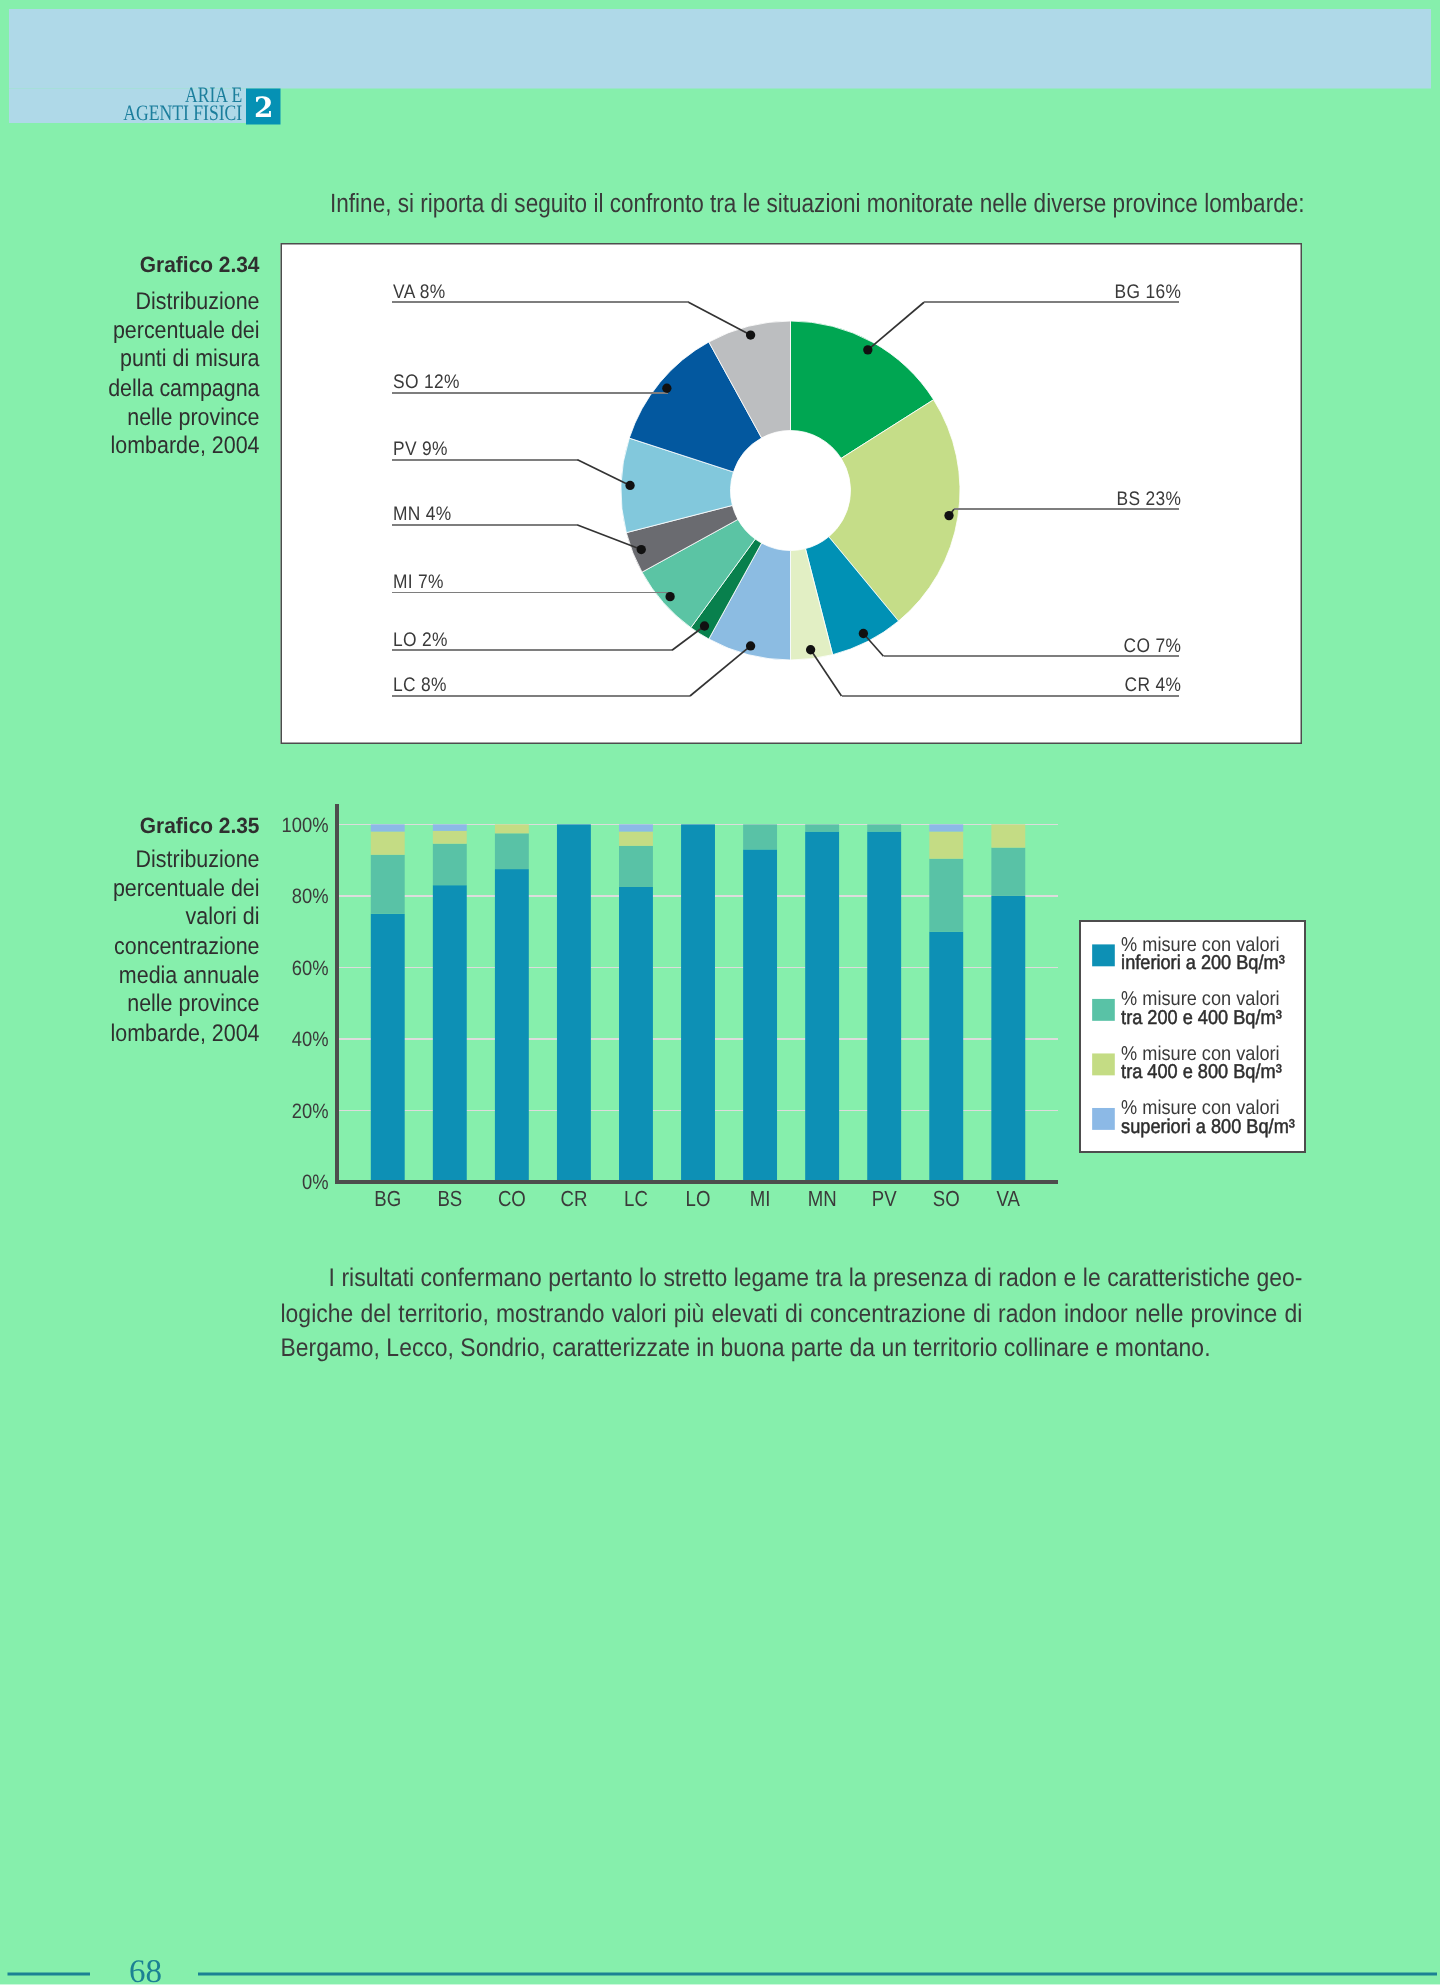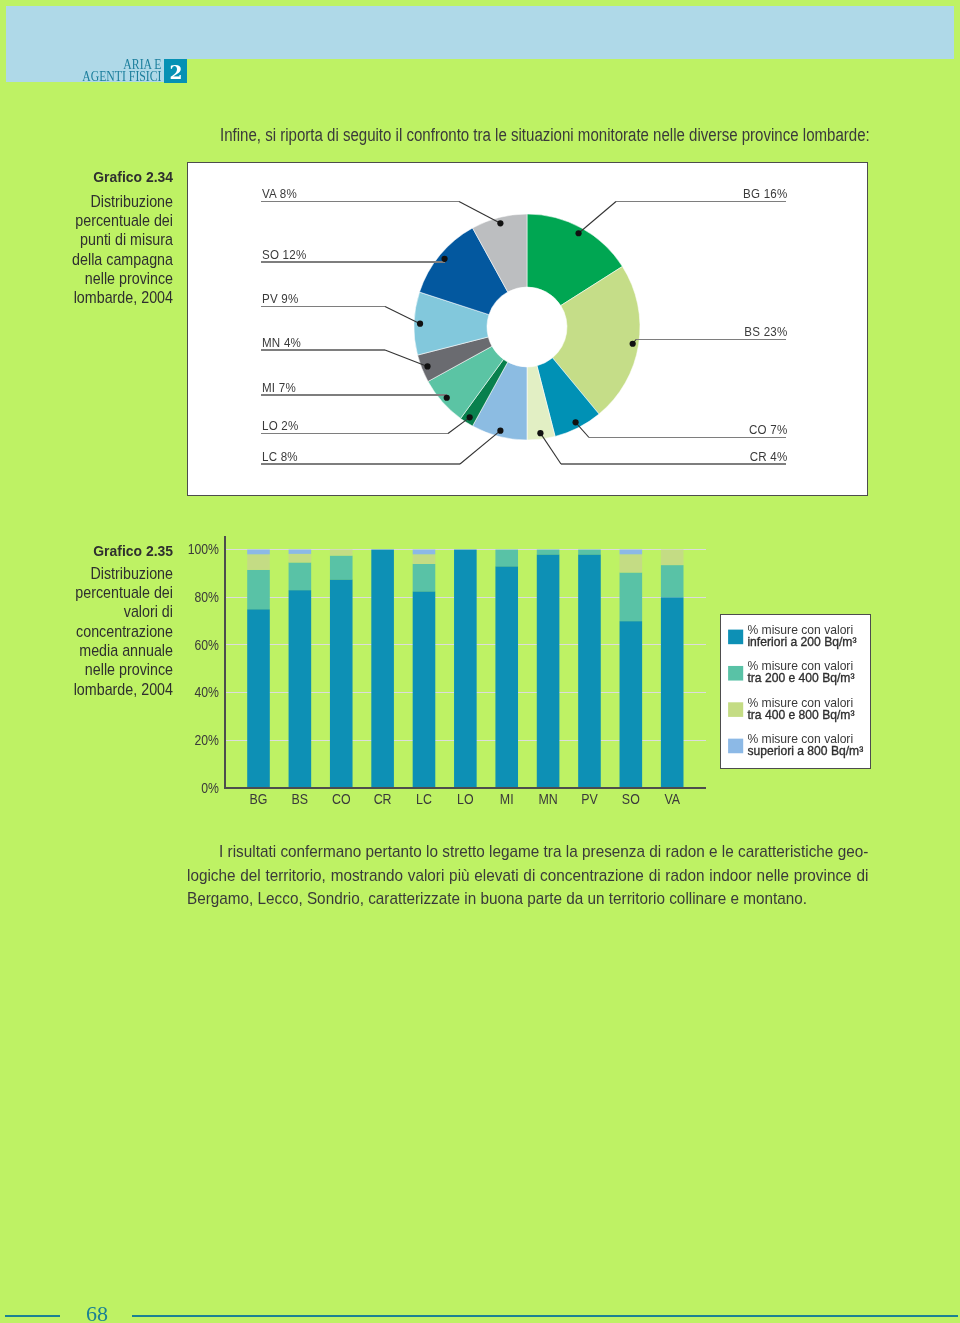--- a/index.html
+++ b/index.html
@@ -1,19 +1,19 @@
 <!DOCTYPE html>
 <html><head>
 <meta charset="utf-8">
 <title>Aria e agenti fisici - 68</title>
 <style>
   html,body{margin:0;padding:0;background:#ffffff;}
   body{width:960px;height:1323px;position:relative;overflow:hidden;
        font-family:"Liberation Sans", sans-serif;color:#3a3a3a;}
-  .page{position:absolute;inset:0;width:960px;height:1323px;background:#bef264;}
+  .page{position:absolute;inset:0;width:960px;height:1323px;background:#86efac;}
 
   
   #header-band{position:absolute;left:6px;top:6px;width:948px;height:53px;background:#AFD9E8;}
   #header-band-ext{position:absolute;left:6px;top:59px;width:158px;height:22.5px;background:#AFD9E8;}
   #header-badge{position:absolute;left:164px;top:59px;width:23.2px;height:23.5px;background:#0591B4;}
   #header-badge span{position:absolute;left:0.3px;top:3px;width:23.2px;height:23.5px;
       font-family:"DejaVu Serif", serif;font-weight:bold;font-size:18.6px;color:#fff;
       display:flex;align-items:center;justify-content:center;line-height:1;}
   #header-kicker{position:absolute;left:-40px;top:59.2px;width:201.5px;text-align:right;
       font-family:"Liberation Serif", serif;font-size:14.7px;line-height:11.5px;

